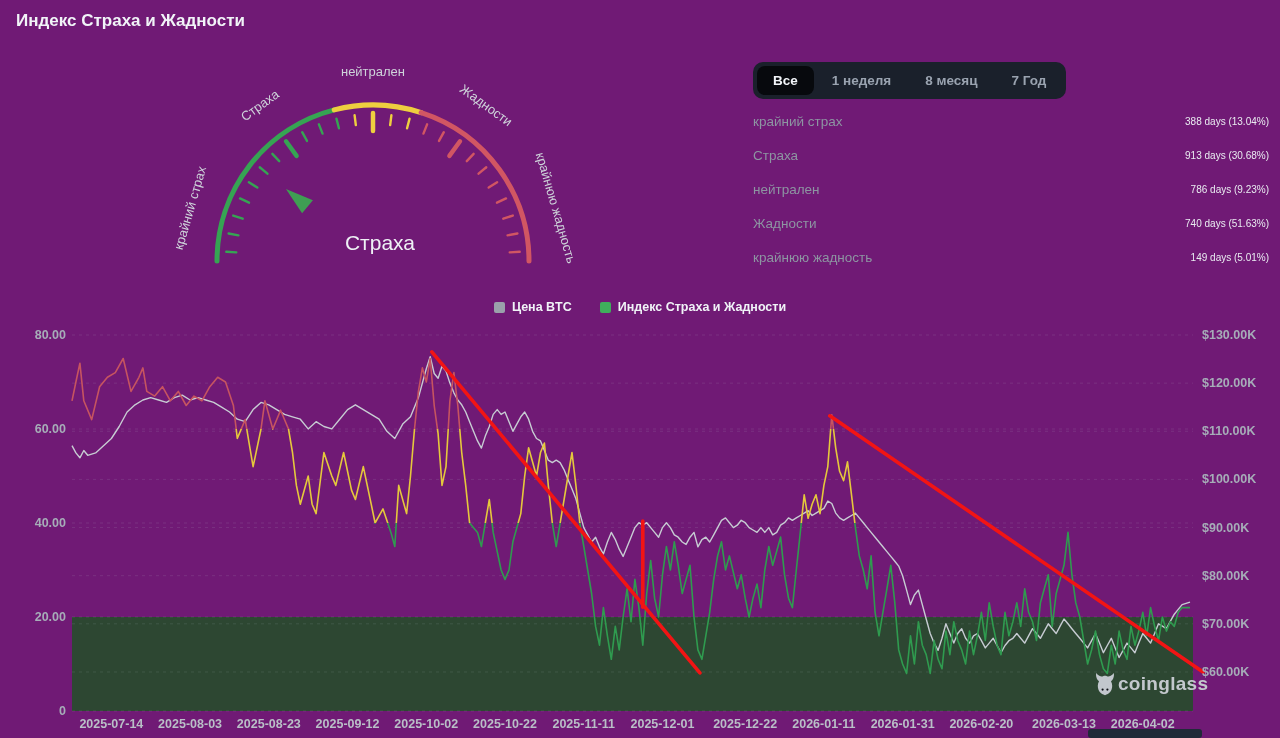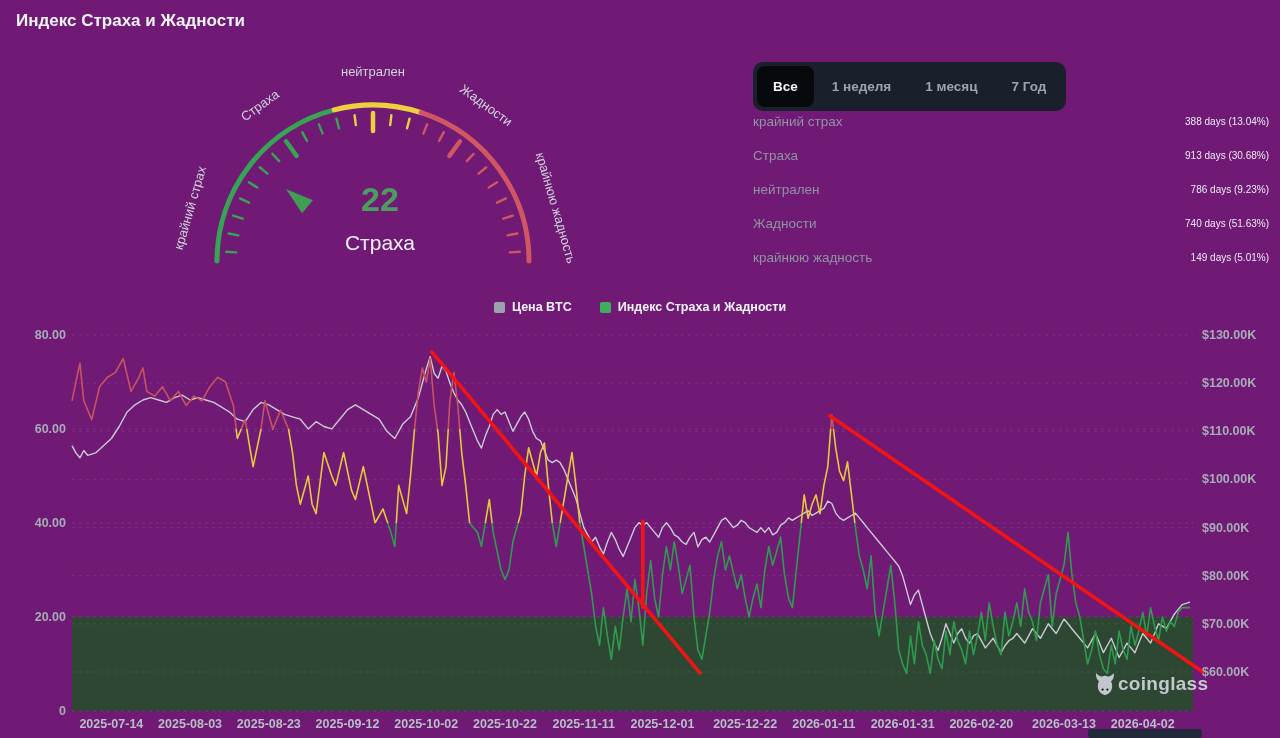--- a/index.html
+++ b/index.html
@@ -9,21 +9,21 @@
   
   .gauge-wrap{position:absolute;left:150px;top:55px;width:470px;height:245px;}
   .gauge-value{position:absolute;left:310px;top:180px;width:140px;text-align:center;
                font-size:34px;font-weight:700;color:#4c9e5f;}
   .gauge-sub{position:absolute;left:310px;top:231px;width:140px;text-align:center;
              font-size:21px;font-weight:500;color:#eef1f5;}
   
   .tabs{position:absolute;left:753px;top:62px;display:flex;align-items:center;gap:2px;
         background:#1a202b;border-radius:10px;padding:4px;}
   .tab{border:none;background:transparent;color:#9aa3b0;font-family:"Liberation Sans",sans-serif;
-       font-size:13.5px;font-weight:700;padding:13px 16px;border-radius:8px;cursor:pointer;}
+       font-size:13.5px;font-weight:700;padding:7px 16px;border-radius:8px;cursor:pointer;}
   .tab.active{background:#07090d;color:#f2f5f9;}
   
   .stats{position:absolute;left:753px;top:104px;width:516px;}
   .stats-row{display:flex;justify-content:space-between;align-items:center;height:34px;}
   .stats-label{font-size:13.5px;color:#8d95a2;}
   .stats-value{font-size:10px;font-weight:400;color:#e9ecf1;}
   
   .legend{position:absolute;left:0;top:300px;width:1280px;display:flex;justify-content:center;
           gap:28px;align-items:center;}
   .legend-item{display:flex;align-items:center;gap:7px;cursor:pointer;justify-content:flex-end;}
@@ -75,27 +75,26 @@
         <line x1="367.3962258571172" y1="178.45494675589853" x2="357.5733533498303" y2="180.32875990175577" stroke="#d15663" stroke-width="2.4" stroke-linecap="round"></line>
         <line x1="369.70992907895595" y1="196.76979362919096" x2="359.72966179467323" y2="197.39769882448408" stroke="#d15663" stroke-width="2.4" stroke-linecap="round"></line>
         <text x="44.38537446408861" y="154.1076542767033" fill="#ced3da" font-size="13" text-anchor="middle" transform="rotate(-73.80000000000001 44.38537446408861 154.1076542767033)">крайний страх</text>
         <text x="112.49637256901507" y="53.90480505750989" fill="#ced3da" font-size="13" text-anchor="middle" transform="rotate(-36 112.49637256901507 53.90480505750989)">Страха</text>
         <text x="223" y="21" fill="#ced3da" font-size="13" text-anchor="middle" transform="rotate(0 223 21)">нейтрален</text>
         <text x="333.5036274309849" y="53.90480505750989" fill="#ced3da" font-size="13" text-anchor="middle" transform="rotate(36 333.5036274309849 53.90480505750989)">Жадности</text>
         <text x="401.61462553591144" y="154.10765427670339" fill="#ced3da" font-size="13" text-anchor="middle" transform="rotate(73.80000000000001 401.61462553591144 154.10765427670339)">крайнюю жадность</text>
         <polygon points="135.93200356633582,133.97108915839806 162.9244782769218,145.26959830776715 152.08827045119406,158.36832343495556" fill="#3f9e53"></polygon>
       </svg>
   </div>
-  <div class="gauge-value">22</div>
   <div class="gauge-sub">Страха</div>
 
   <div class="tabs" id="tabs">
       <button class="tab active">Все</button>
       <button class="tab">1 неделя</button>
-      <button class="tab">1 месяц</button>
+      <button class="tab">8 месяц</button>
       <button class="tab">7 Год</button>
     </div>
 
   <div class="stats" id="stats">
       <div class="stats-row">
         <span class="stats-label">крайний страх</span>
         <span class="stats-value">388 days (13.04%)</span>
       </div>
       <div class="stats-row">
         <span class="stats-label">Страха</span>

